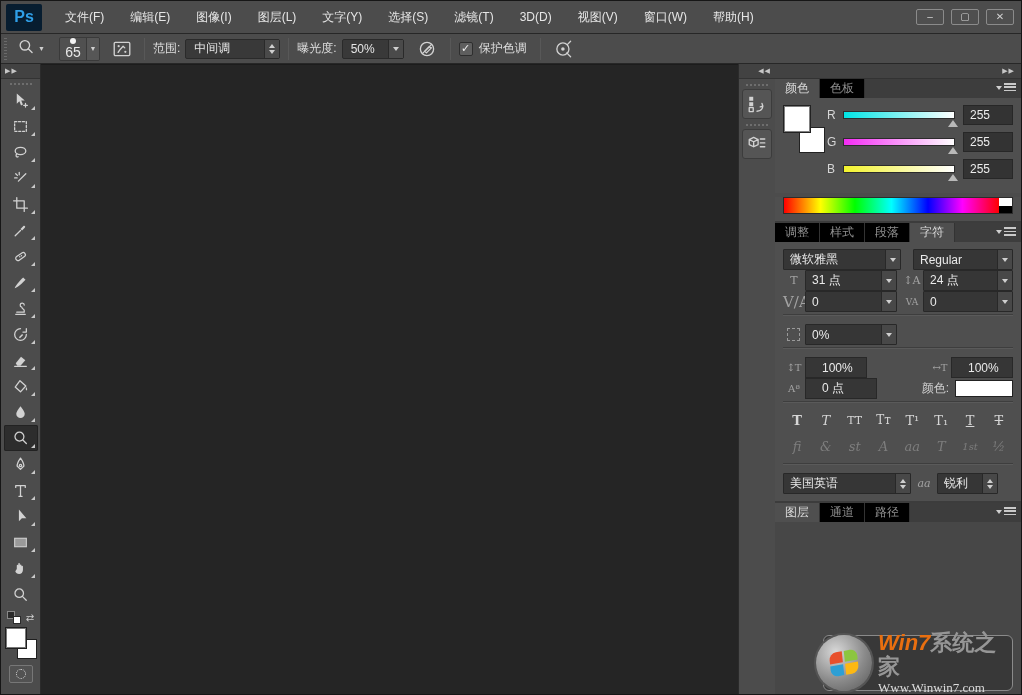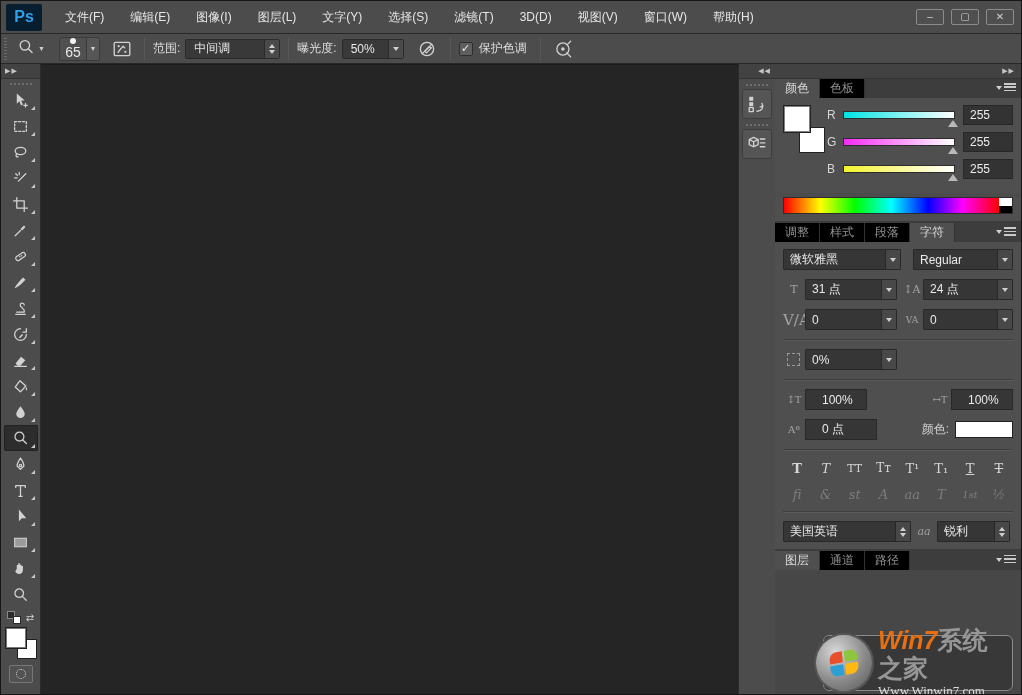--- a/index.html
+++ b/index.html
@@ -92,21 +92,21 @@
   .grad-b { background:linear-gradient(to right,#f3f32c,#ffffff); }
   .cthumb { position:absolute; right:-4px; top:8px; width:0; height:0; border-left:5px solid transparent; border-right:5px solid transparent; border-bottom:7px solid #b9b9b9; }
   .cval { width:50px; height:20px; background:#333; border:1px solid #272727; display:flex; align-items:center; padding-left:6px; color:#ececec; }
   .spectrum { display:flex; height:17px; margin-top:4px; border:1px solid #2c2c2c; }
   .spec-ramp { flex:1; background:linear-gradient(to right,#ff0000,#ffff00 17%,#00ff00 33%,#00ffff 50%,#0000ff 67%,#ff00ff 83%,#ff0000); }
   .spec-caps { width:13px; display:flex; flex-direction:column; }
   .spec-caps .w { flex:1.2; background:#fff; }
   .spec-caps .k { flex:1; background:#000; }
 
   
-  .chrow { display:flex; align-items:center; margin-bottom:9px; }
+  .chrow { display:flex; align-items:center; margin-bottom:0; }
   .chrow .gap { flex:1; }
   .field { display:flex; align-items:center; background:#363636; border:1px solid #282828; height:21px; border-radius:1px; }
   .field .fval { flex:1; padding:0 6px; color:#eaeaea; white-space:nowrap; overflow:hidden; }
   .field .caret { width:15px; align-self:stretch; display:flex; align-items:center; justify-content:center; border-left:1px solid #282828; background:#484848; }
   .plainbox { background:#363636; border:1px solid #282828; height:21px; display:flex; align-items:center; padding:0 16px; color:#eaeaea; }
   .icon-lbl { color:#a3a3a3; font-size:11px; width:22px; text-align:center; flex:0 0 auto; font-family:"DejaVu Serif",serif; }
   .ch-div { border-top:1px solid #3e3e3e; border-bottom:1px solid #5a5a5a; margin:2px 0 8px; }
   .tsb-row { display:flex; justify-content:space-between; padding:0 4px; margin-bottom:8px; }
   .tsb { width:20px; height:18px; display:flex; align-items:center; justify-content:center; color:#d6d6d6; font-family:"DejaVu Serif",serif; font-size:13px; }
   .tsb.i { font-style:italic; } .tsb.caps { font-size:11px; letter-spacing:0; }
@@ -122,21 +122,21 @@
   
   .watermark { position:absolute; right:8px; bottom:3px; width:190px; height:56px; border:1px solid #8a8a8a; border-radius:6px; background:rgba(30,30,30,.35); display:flex; align-items:center; }
   .wm-logo { position:relative; width:56px; height:56px; margin-left:-8px; border-radius:50%; background:radial-gradient(circle at 35% 30%, #d8d8d8, #8a8a8a 55%, #5c5c5c 95%); box-shadow:0 0 0 2px #555; display:flex; align-items:center; justify-content:center; flex:0 0 auto; }
   .wm-flag { width:28px; height:24px; display:grid; grid-template-columns:1fr 1fr; grid-template-rows:1fr 1fr; gap:2px; transform:rotate(-6deg) skewY(-4deg); }
   .wm-flag i { display:block; }
   .wm-flag .p1 { background:#e8502c; border-top-left-radius:7px; }
   .wm-flag .p2 { background:#8cc63f; border-top-right-radius:7px; }
   .wm-flag .p3 { background:#2e9fd4; border-bottom-left-radius:7px; }
   .wm-flag .p4 { background:#fdb813; border-bottom-right-radius:7px; }
   .wm-text { margin-left:6px; line-height:1.1; }
-  .wm-t1 { font-size:25px; font-weight:bold; }
+  .wm-t1 { font-size:22px; font-weight:bold; }
   .wm-t1 .acc { color:#e96f10; font-style:italic; }
   .wm-t1 .rest { color:#969696; }
   .wm-t2 { font-family:"Liberation Serif","DejaVu Serif",serif; font-size:13px; color:#dcdcdc; margin-top:2px; }
 
   svg .st { stroke:#d2d2d2; fill:none; stroke-width:1.2; stroke-linecap:round; stroke-linejoin:round; }
   svg .fl { fill:#d2d2d2; stroke:none; }
 </style>
 </head>
 <body>
 
@@ -550,21 +550,21 @@
             <div class="field" style="width:128px">
               <span class="fval">美国英语</span>
               <span class="caret">
                   <span class="dbl">
                     <i class="tri-up"></i>
                     <i class="tri-dn"></i>
                   </span>
                 </span>
             </div>
             <span class="icon-lbl" style="width:26px; font-style:italic;">aa</span>
-            <div class="field" style="width:73px">
+            <div class="field" style="width:61px">
               <span class="fval">锐利</span>
               <span class="caret">
                   <span class="dbl">
                     <i class="tri-up"></i>
                     <i class="tri-dn"></i>
                   </span>
                 </span>
             </div>
           </div>
         </div>

